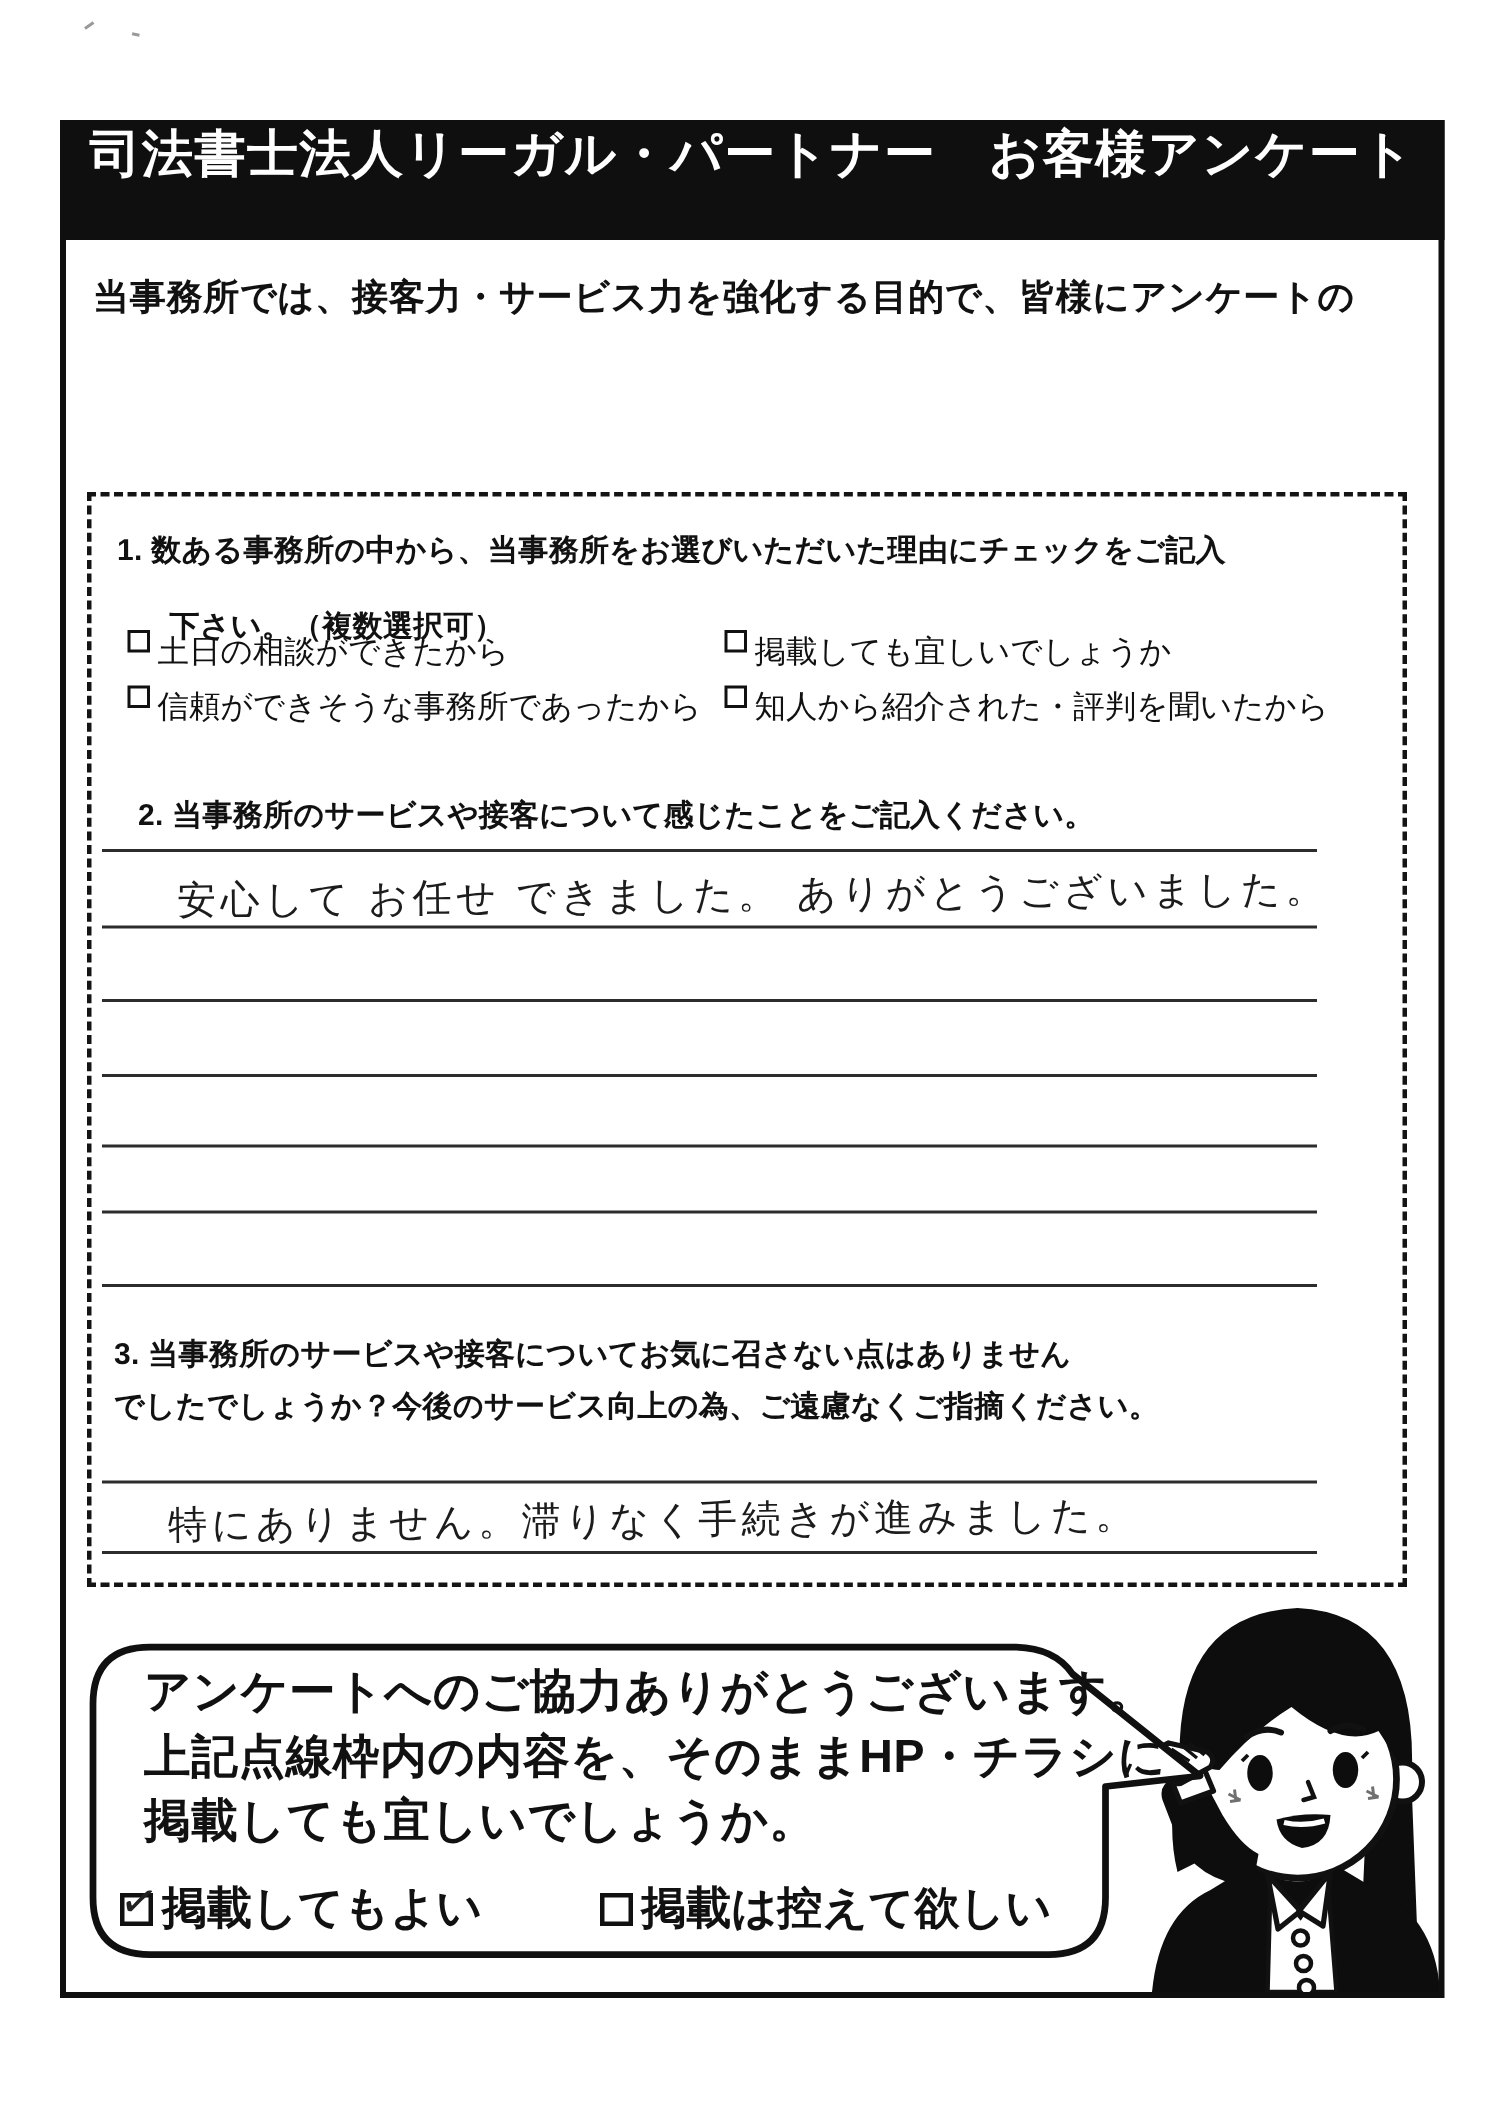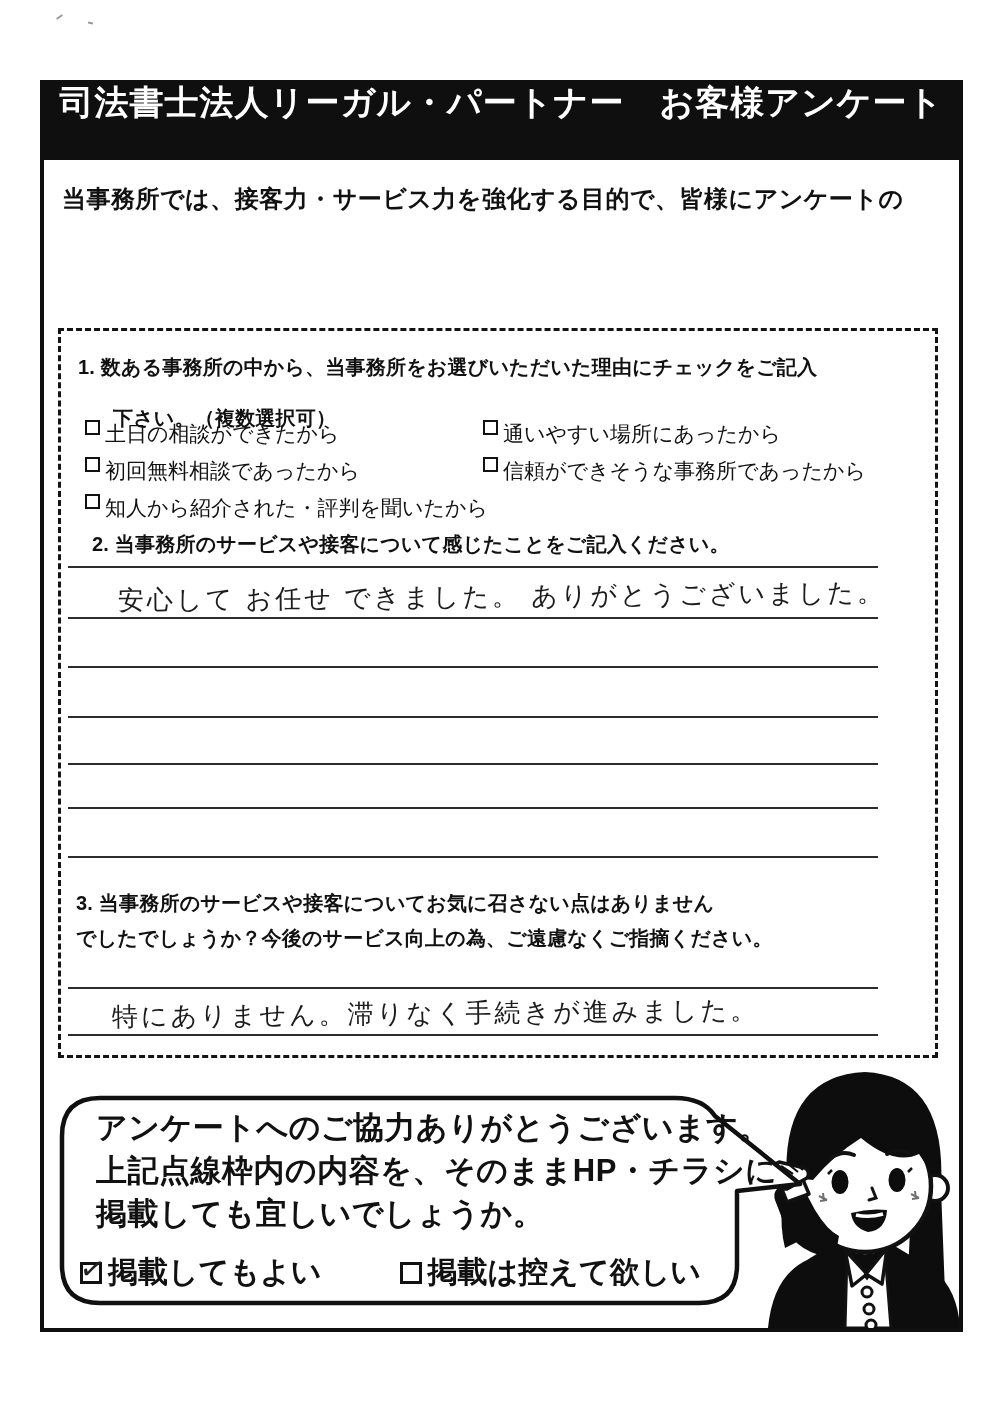--- a/index.html
+++ b/index.html
@@ -116,25 +116,21 @@
     <div class="l2">下さい。（複数選択可）</div>
   </div>
 
   <div class="options">
     <div class="opt">
       <span class="cb"></span>
       <span>土日の相談ができたから</span>
     </div>
     <div class="opt">
       <span class="cb"></span>
-      <span>通いやすい場所にあったから</span>
-    </div>
-    <div class="opt">
-      <span class="cb"></span>
-      <span>初回無料相談であったから</span>
+      <span>掲載しても宜しいでしょうか</span>
     </div>
     <div class="opt">
       <span class="cb"></span>
       <span>信頼ができそうな事務所であったから</span>
     </div>
     <div class="opt">
       <span class="cb"></span>
       <span>知人から紹介された・評判を聞いたから</span>
     </div>
   </div>

